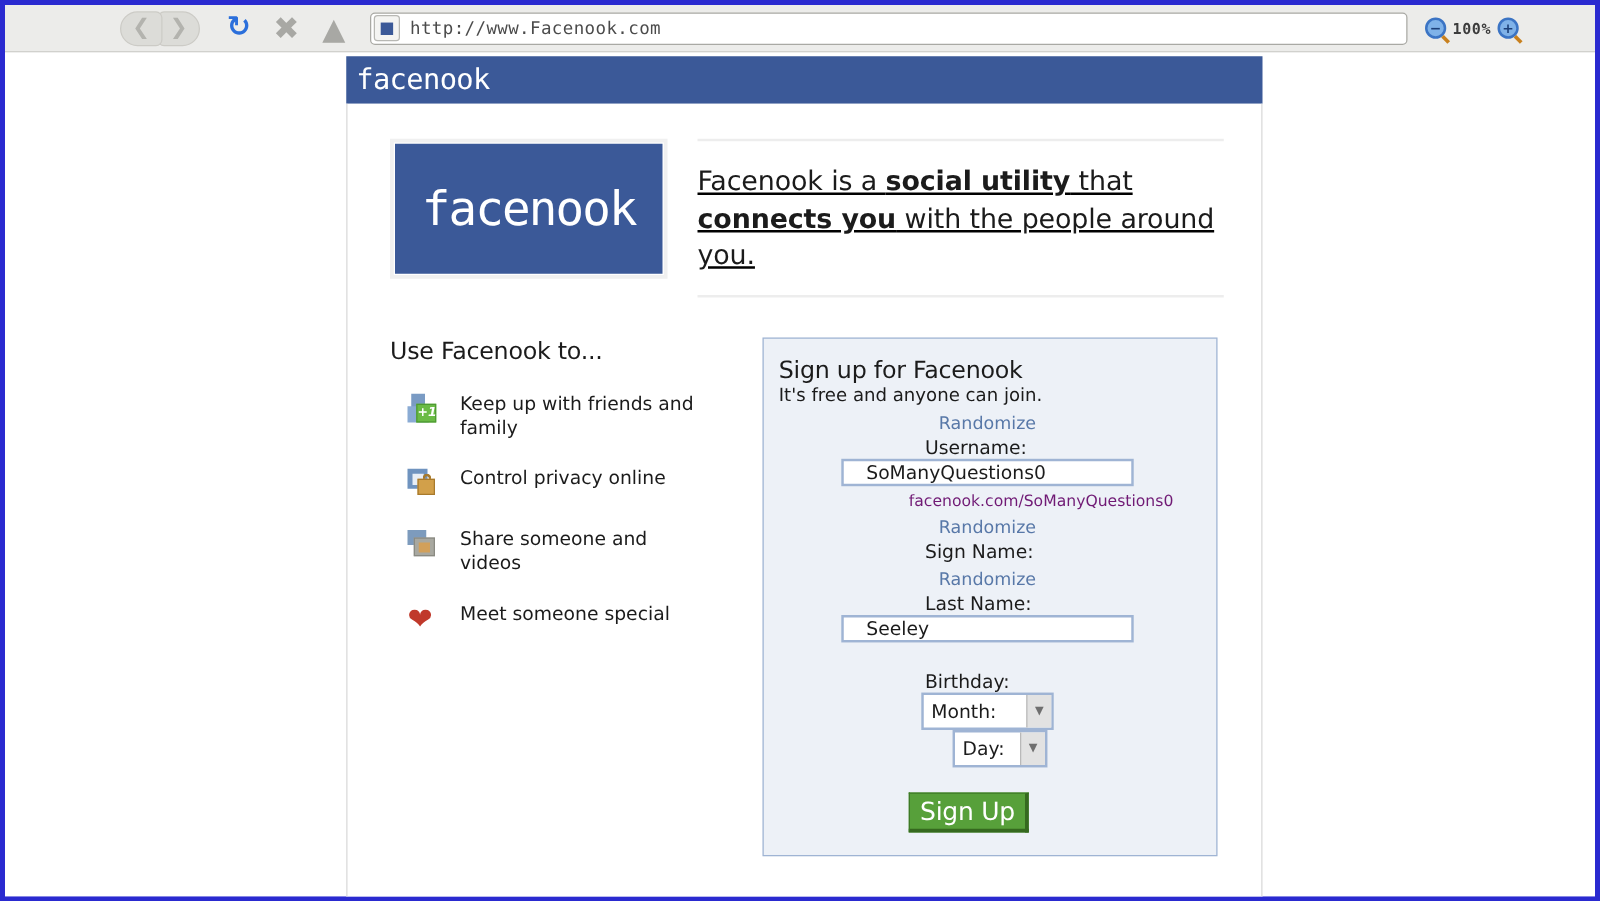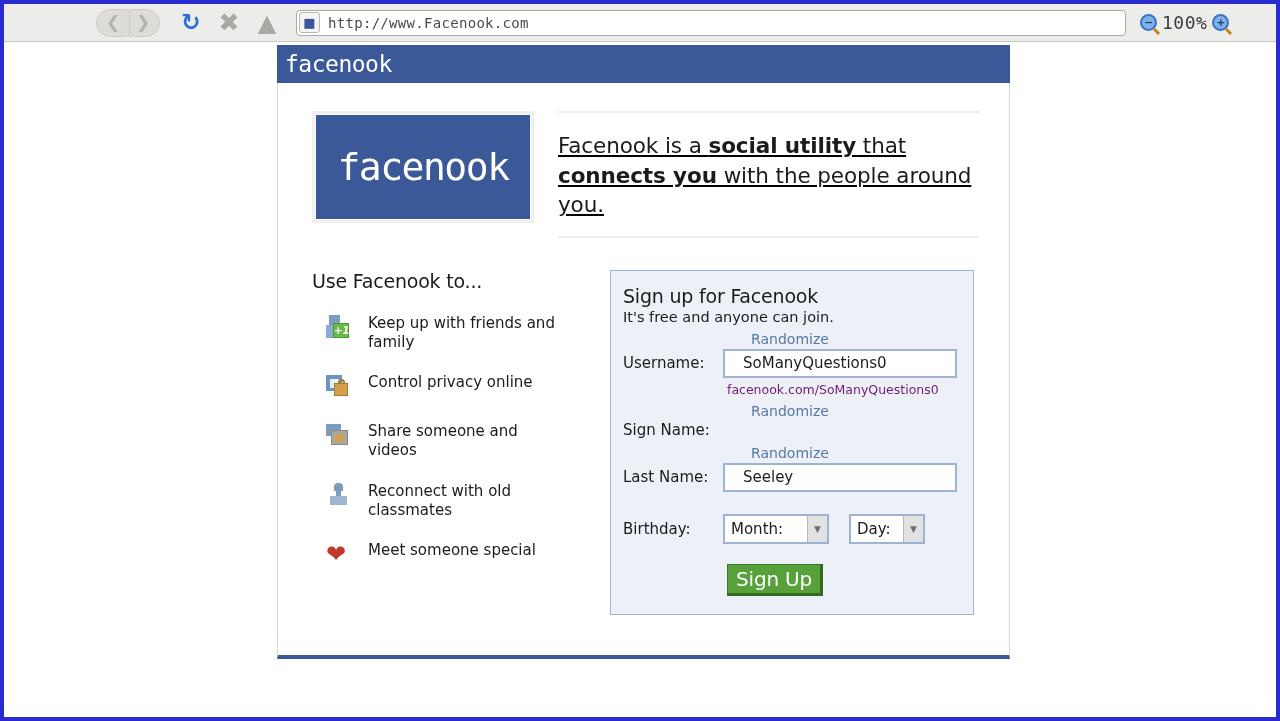--- a/index.html
+++ b/index.html
@@ -112,22 +112,22 @@
   .magnifier::after {
     content: "";
     position: absolute;
     right: -5px; bottom: -4px;
     width: 7px; height: 3px;
     background: #c8801e;
     transform: rotate(45deg);
   }
   #zoom-level {
     font-family: "DejaVu Sans Mono", monospace;
-    font-size: 18px;
-    font-weight: normal;
+    font-size: 12px;
+    font-weight: bold;
     color: #3c3c3c;
     letter-spacing: 0.5px;
   }
 
   
   #viewport {
     position: absolute;
     left: 0; top: 38px;
     width: 1272px; height: 675px;
     background: #ffffff;
@@ -288,20 +288,21 @@
     text-align: center;
     color: #5878a8;
     font-size: 14px;
     margin-top: 6px;
     cursor: pointer;
   }
   .field-row {
     display: flex;
     align-items: center;
     margin-top: 2px;
+    flex-direction: column;
   }
   .field-label {
     width: 100px;
     font-size: 15px;
     color: #1b1b1b;
     flex: none;
   }
   .field-input {
     flex: 1;
     height: 29px;
@@ -445,28 +446,20 @@
 
             <div class="use-item">
               <span class="use-icon ic-photos">
                 <i class="p1"></i>
                   <i class="p2"></i>
                   <i class="p3"></i>
               </span>
               <span class="use-label">Share someone and videos</span>
             </div>
 
-            <div class="use-item">
-              <span class="use-icon ic-classmates">
-                <i class="p1"></i>
-                  <i class="p2"></i>
-                  <i class="p3"></i>
-              </span>
-              <span class="use-label">Reconnect with old classmates</span>
-            </div>
 
             <div class="use-item">
               <span class="use-icon">
                 <span class="ic-heart">❤</span>
               </span>
               <span class="use-label">Meet someone special</span>
             </div>
           </div>
 
           <div id="signup-panel">

